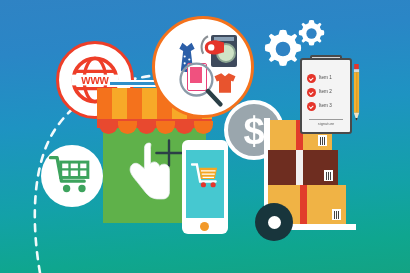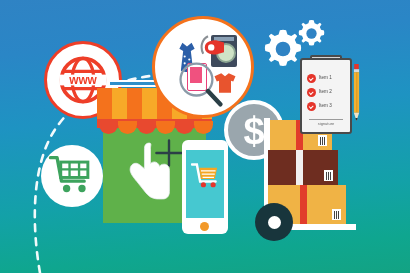--- a/index.html
+++ b/index.html
@@ -12,21 +12,21 @@
 
   
   .dash-svg{position:absolute;left:0;top:0;width:410px;height:273px;}
 
   
   .circ{position:absolute;border-radius:50%;background:#fff;}
   .circ.red{border:3px solid #ee3e28;}
   .circ.orange{border:3px solid #f4721c;}
 
   
-  #www-circle{left:44px;top:41px;width:72px;height:72px;}
+  #www-circle{left:56px;top:41px;width:72px;height:72px;}
   .globe{position:absolute;left:50%;top:50%;transform:translate(-50%,-50%);width:54px;height:54px;}
 
   
   #prod-circle{left:152px;top:16px;width:96px;height:96px;}
 
   
   #cart-circle{left:41px;top:145px;width:62px;height:62px;}
 
   
   #shop-body{left:103px;top:96px;width:103px;height:127px;background:#5fb14a;}

